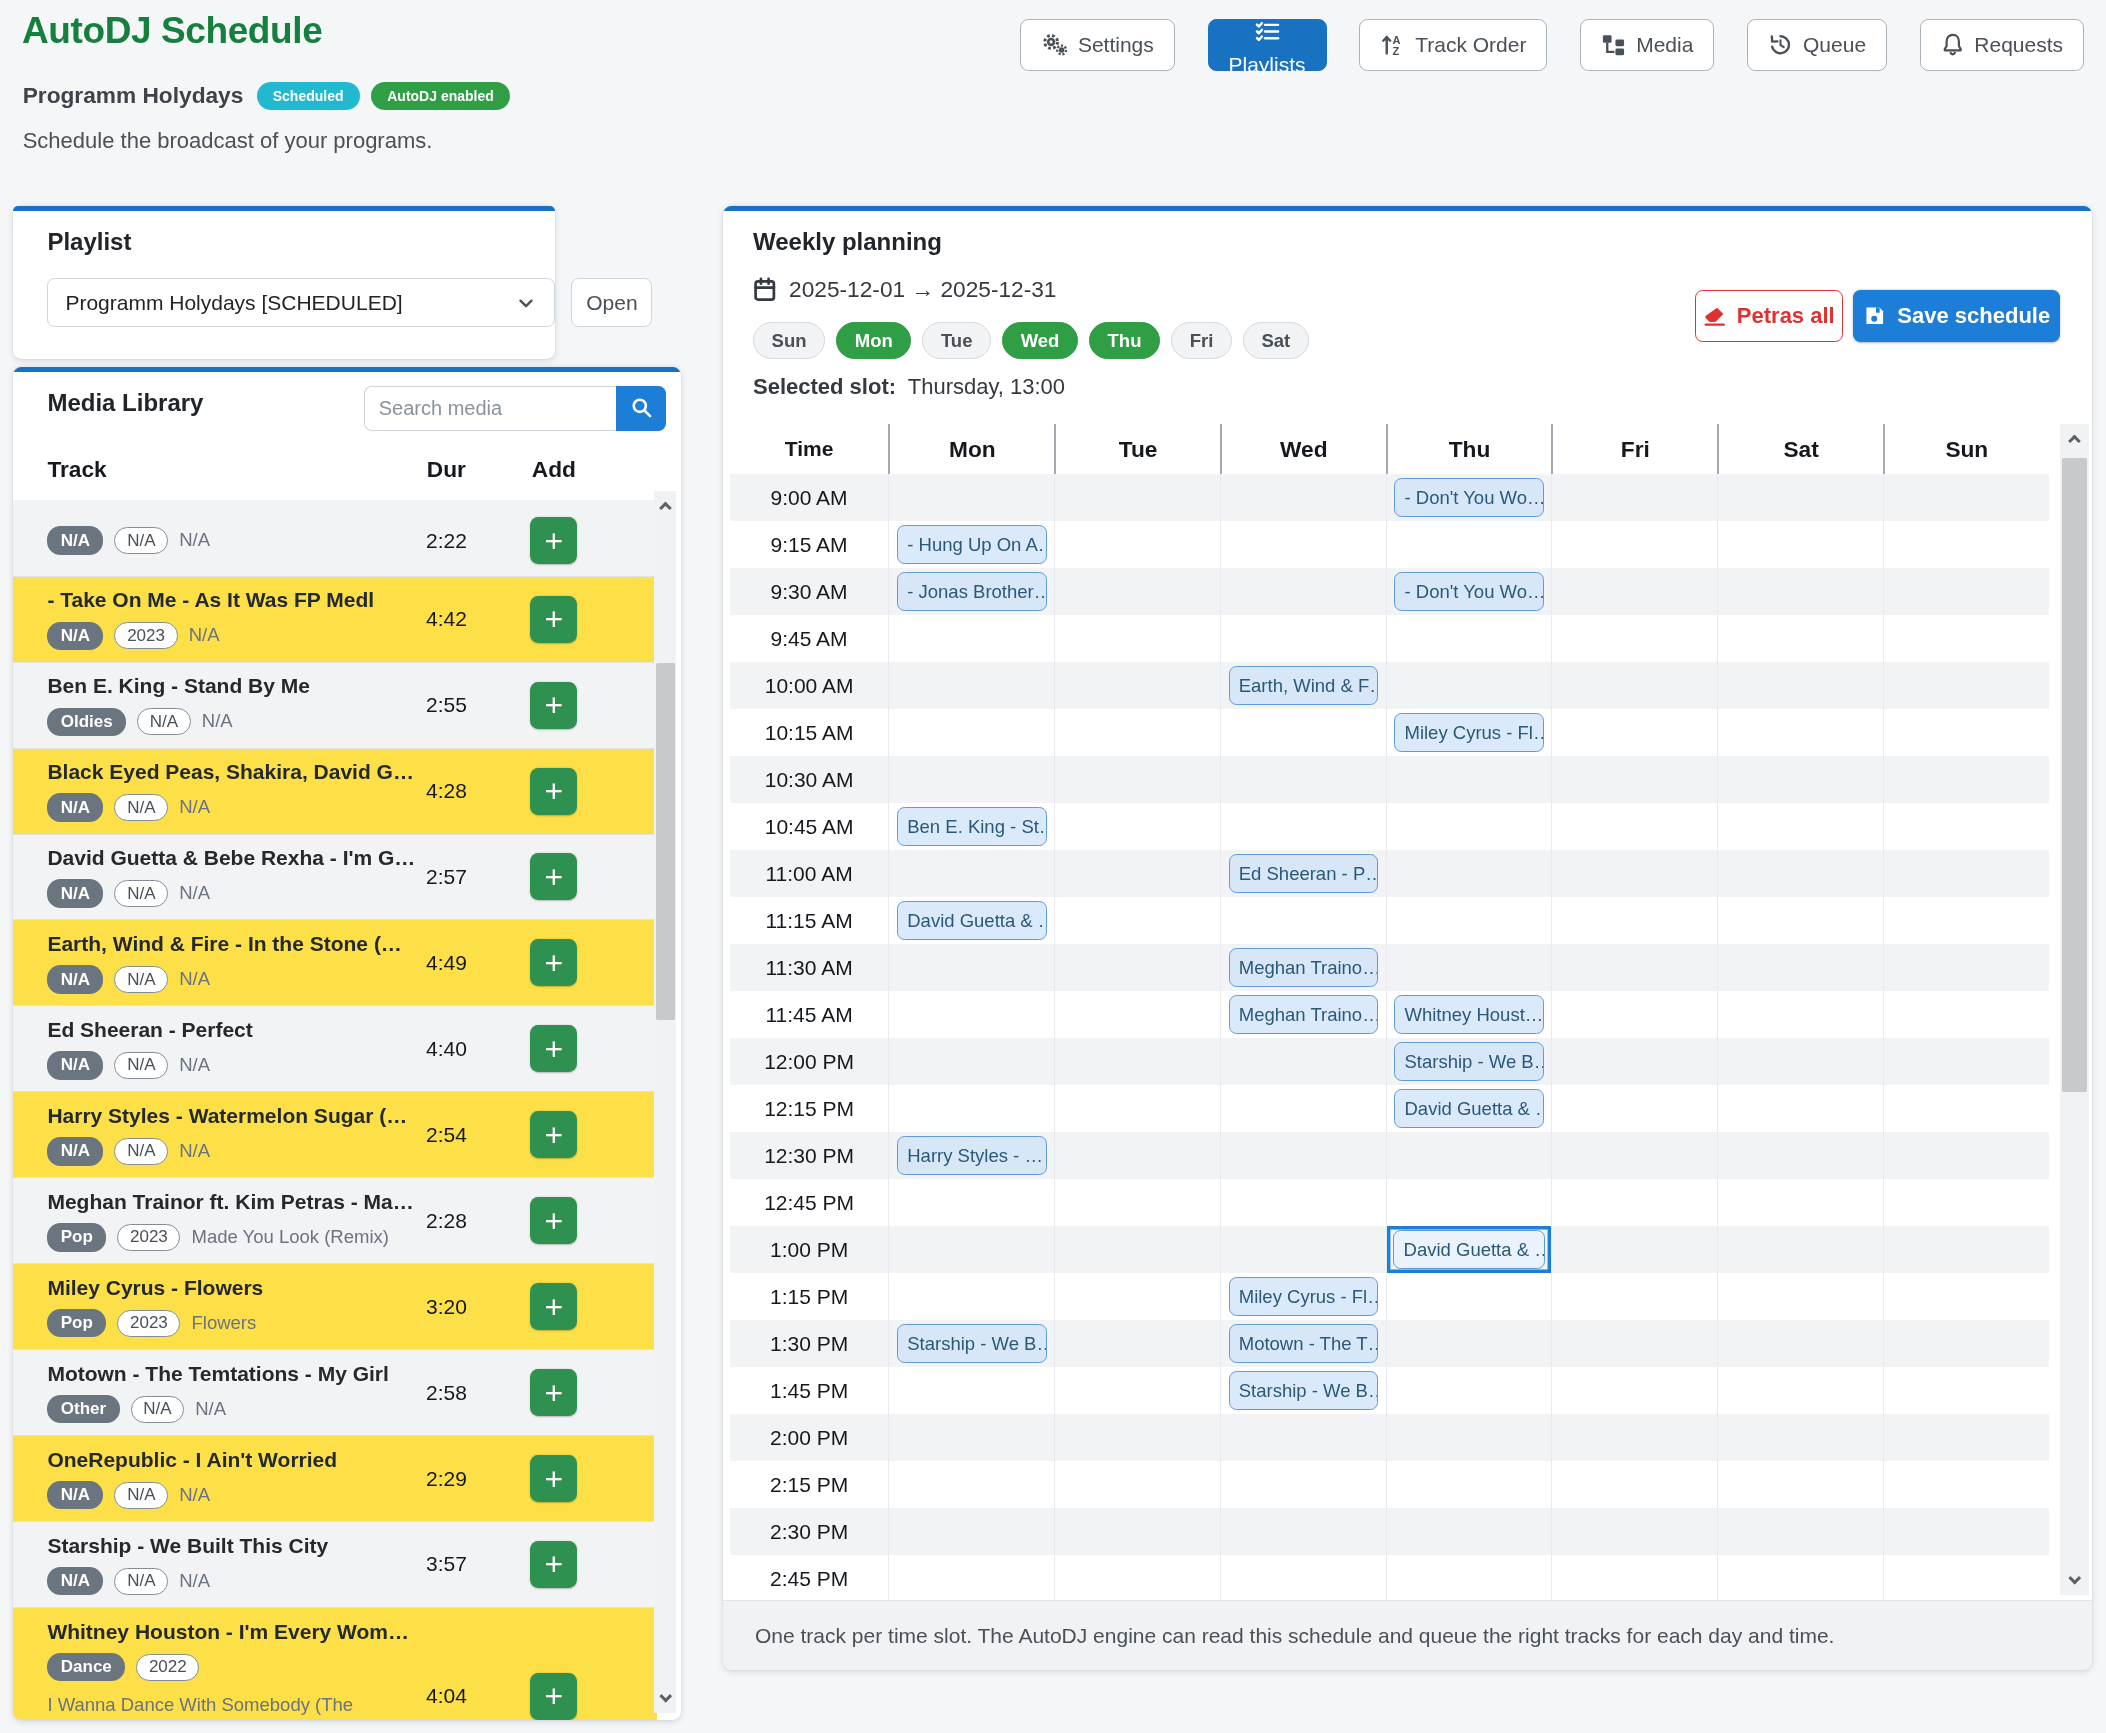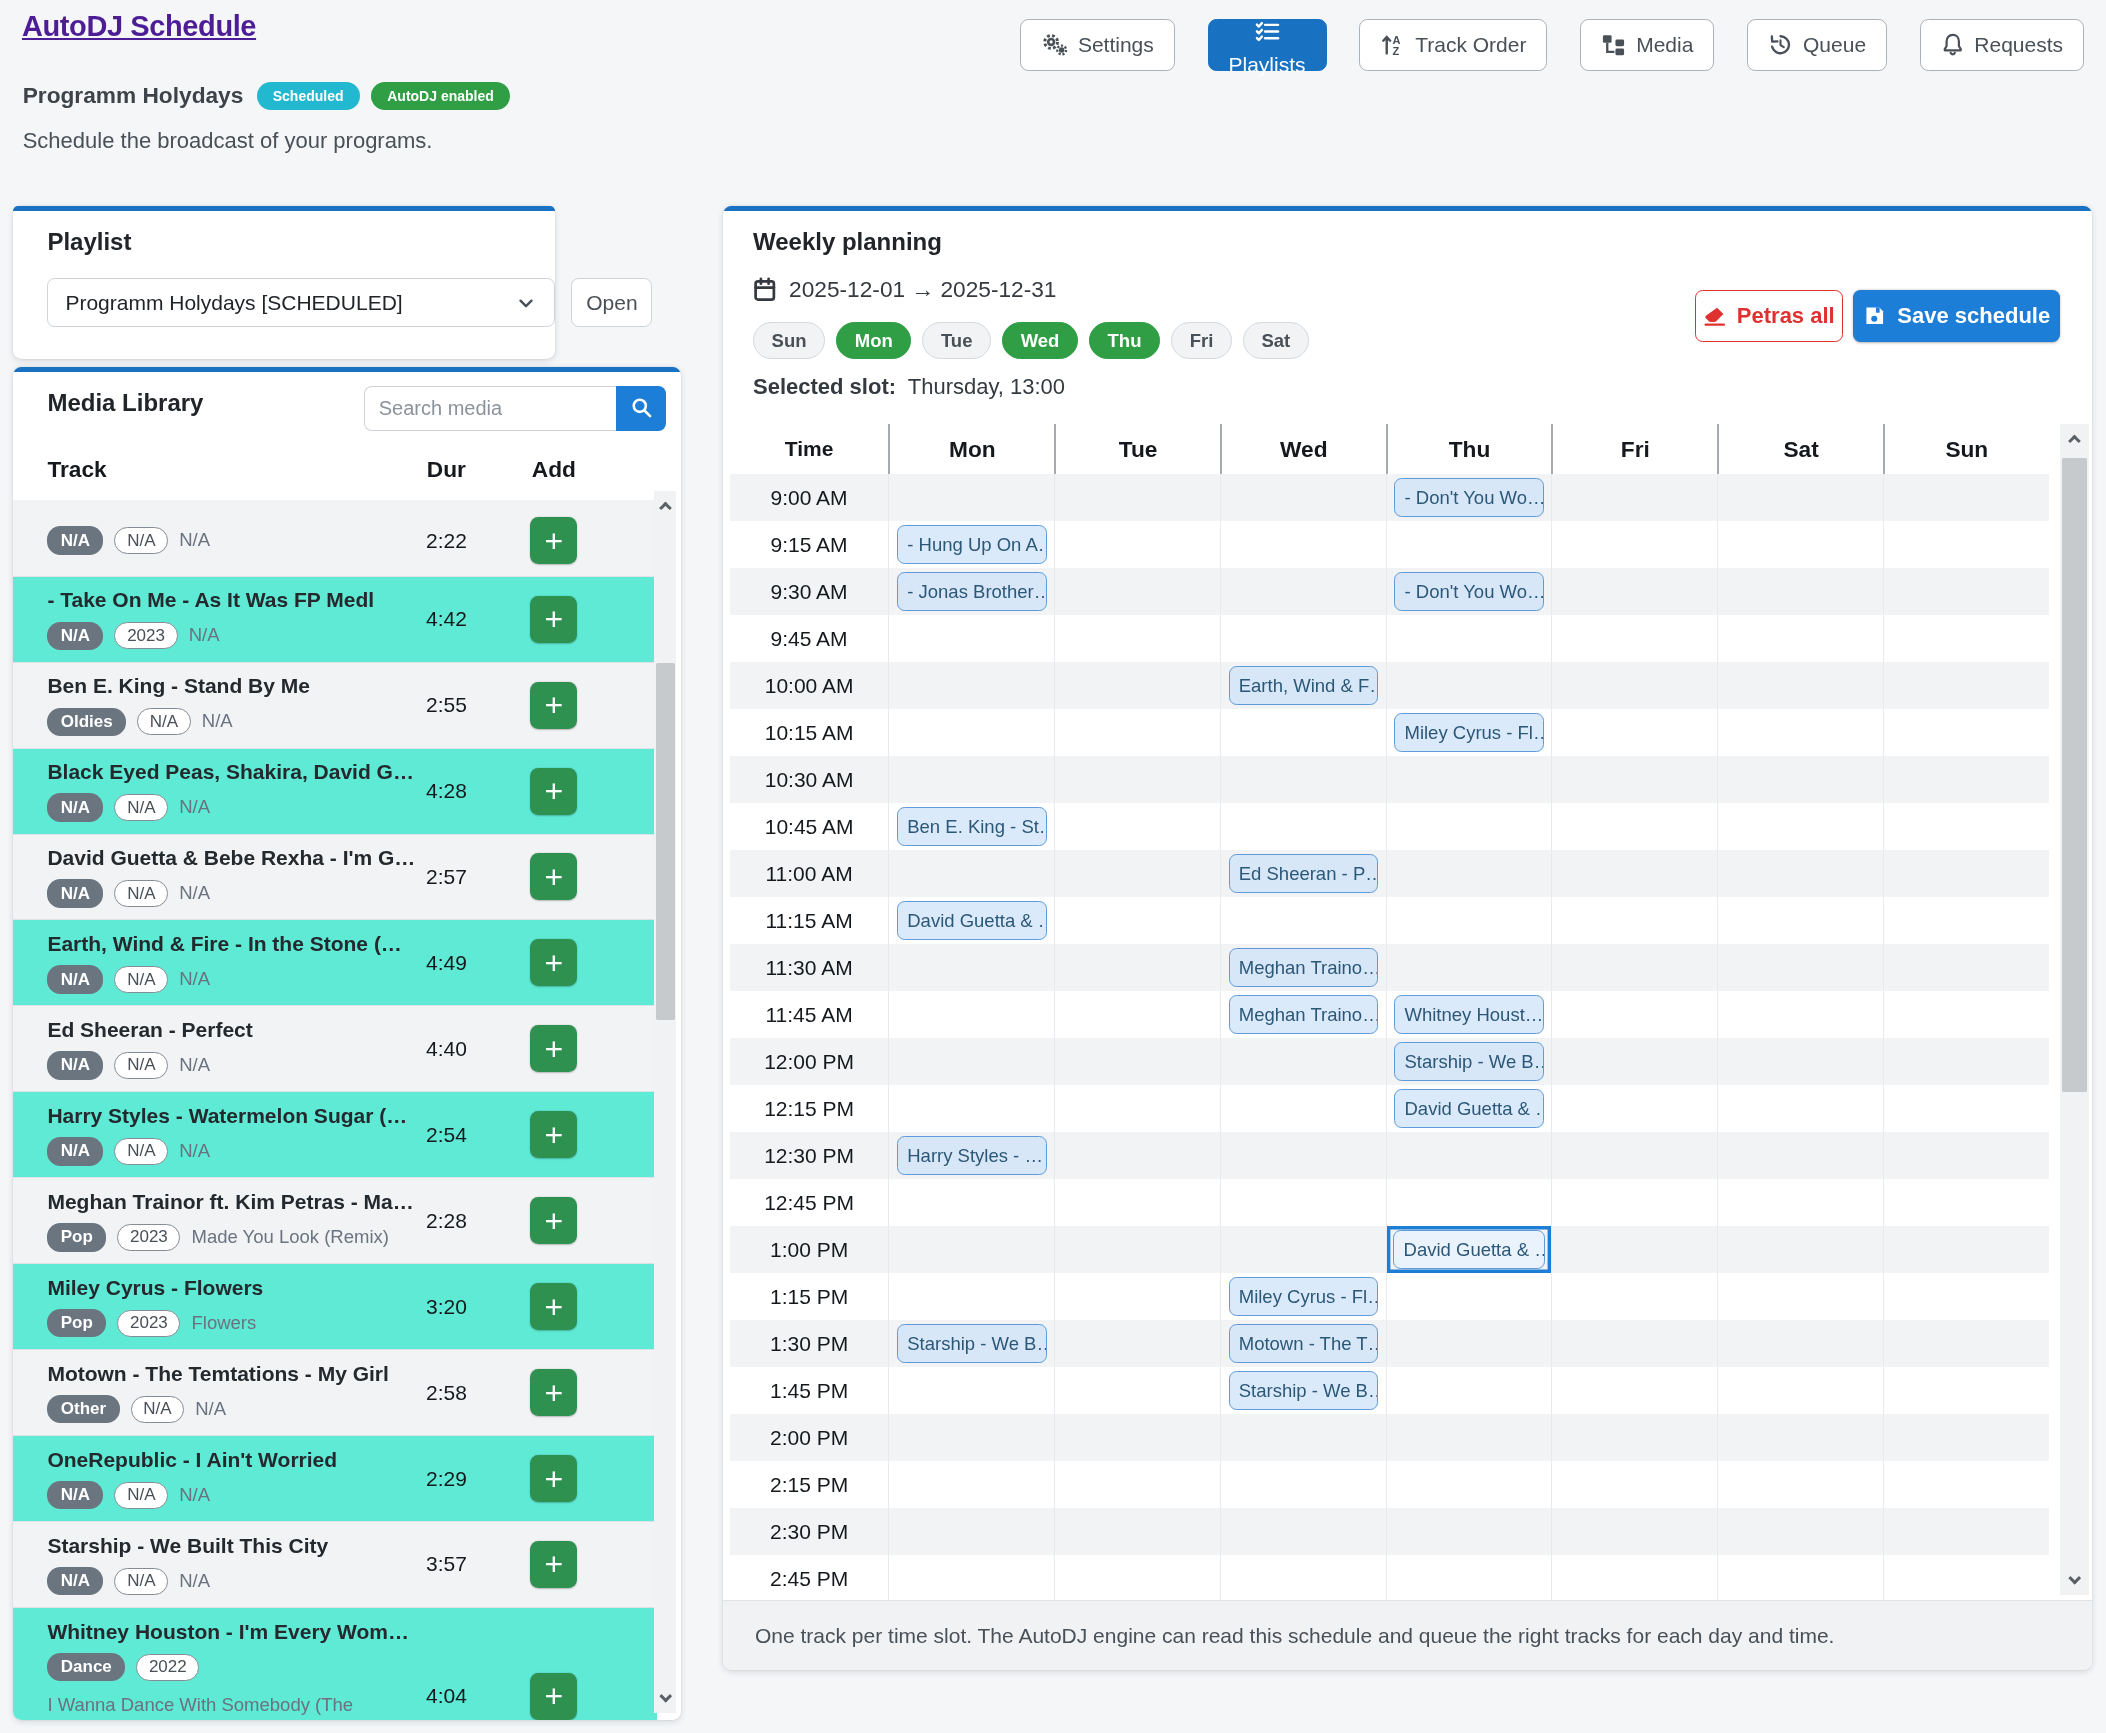--- a/index.html
+++ b/index.html
@@ -1,20 +1,20 @@
 <!DOCTYPE html>
 <html style="font-size:13.4px"><head>
 <meta charset="utf-8">
 <style>
   * { margin:0; padding:0; box-sizing:border-box; }
   html,body { width:2106px; height:1734px; }
   body { font-family:"Liberation Sans","DejaVu Sans",sans-serif; background:#f4f6f8; color:#212529; position:relative; overflow:hidden; }
 
   
-  .page-title { position:absolute; left:22px; top:10px; font-size:29px; font-weight:700; color:#4c1d95; letter-spacing:-0.4px;text-decoration:underline; }
+  .page-title { position:absolute; left:22px; top:10px; font-size:37px; font-weight:700; color:#15803d; letter-spacing:-0.4px; }
   .program-row { position:absolute; left:22.7px; top:82px; display:flex; align-items:center; gap:13.4px; }
   .program-name { font-size:22.7px; font-weight:600; color:#3d4349; }
   .pill-badge { border-radius:838px; padding:5.9px 16px; font-size:14px; font-weight:700; color:#fff; }
   .page-subtitle { position:absolute; left:22.7px; top:128px; font-size:22px; color:#495057; }
 
   .nav { position:absolute; right:22px; top:18.5px; display:flex; gap:11.7px; }
   .nav-btn { display:flex; align-items:center; gap:10px; height:52px; padding:0 20px; background:#fff; border:1.7px solid #aab1b8; border-radius:8.4px; font-size:21px; color:#495057; cursor:pointer;margin-left:21px; }
   .nav-btn.active { background:#1971c2; border-color:#1971c2; color:#fff;flex-direction:column; }
   .nav-btn svg { flex:none; }
 
@@ -38,21 +38,21 @@
   .search-input { width:252px; height:45px; border:1.7px solid #ced4da; border-right:none; border-radius:7.6px 0 0 7.6px; font-size:20px; padding:0 13.4px; color:#212529; font-family:inherit; outline:none; }
   .search-input::placeholder { color:#8a939b; }
   .search-btn { width:50px; height:45px; background:#1c7ed6; border:none; border-radius:0 7.6px 7.6px 0; cursor:pointer; display:flex; align-items:center; justify-content:center; }
 
   .lib-head { position:absolute; left:0; top:89px; width:638px; display:flex; font-size:22.7px; font-weight:700; color:#15191d; }
   .lib-head .h-track { width:386px; padding-left:34px; }
   .lib-head .h-dur { width:94px; text-align:center; }
   .lib-head .h-add { width:121px; text-align:center; }
 
   .track-list { position:absolute; left:0; top:133px; width:644px; bottom:0; overflow:hidden; }
-  .trow { display:flex; align-items:center; padding:11.7px 0; border-bottom:0.8px solid #dfe3e7; background:#5eead4; }
+  .trow { display:flex; align-items:center; padding:11.7px 0; border-bottom:0.8px solid #dfe3e7; background:#fde047; }
   .trow.stripe { background:#f1f3f5; }
   .trow.clipped { padding-top:17px; }
   .tmain { width:386px; padding-left:34px; }
   .ttitle { font-size:21px; font-weight:700; color:#24292e; white-space:nowrap; margin-bottom:9.2px; }
   .tmeta { display:flex; align-items:center; gap:11px; flex-wrap:wrap; }
   .badge-dark { background:#6b7580; color:#fff; font-size:17px; font-weight:700; padding:4.2px 13.4px; border-radius:13.4px; }
   .badge-outline { border:1.7px solid #848d95; color:#495057; font-size:17px; padding:2.5px 11.7px; border-radius:13.4px; background:#fff; }
   .album { font-size:18.5px; color:#6b7280; line-height:1.45; }
   .tdur { width:94px; text-align:center; font-size:21px; color:#15191d; }
   .tadd { width:121px; display:flex; justify-content:center; }

